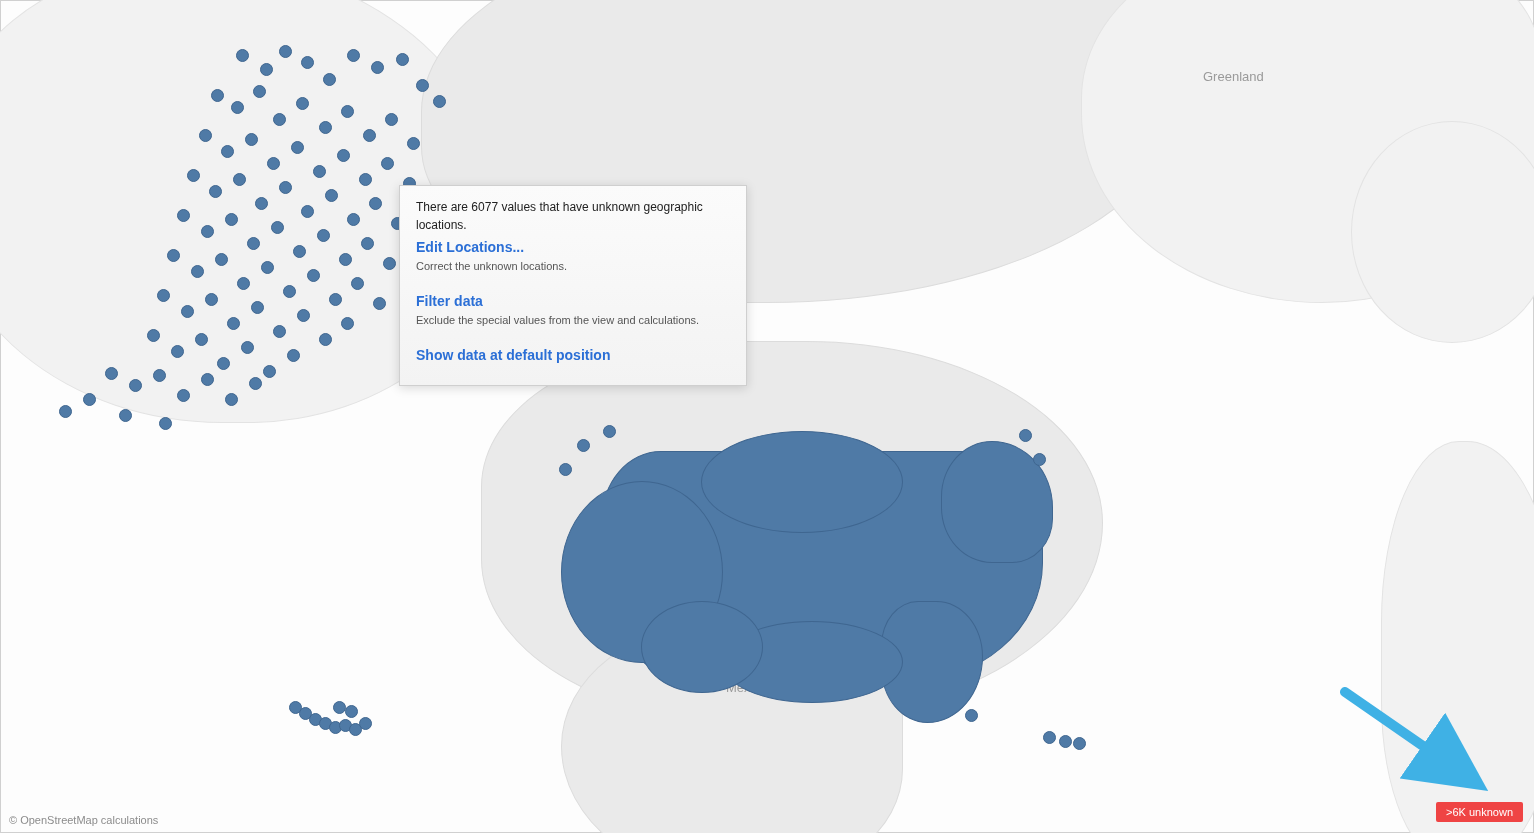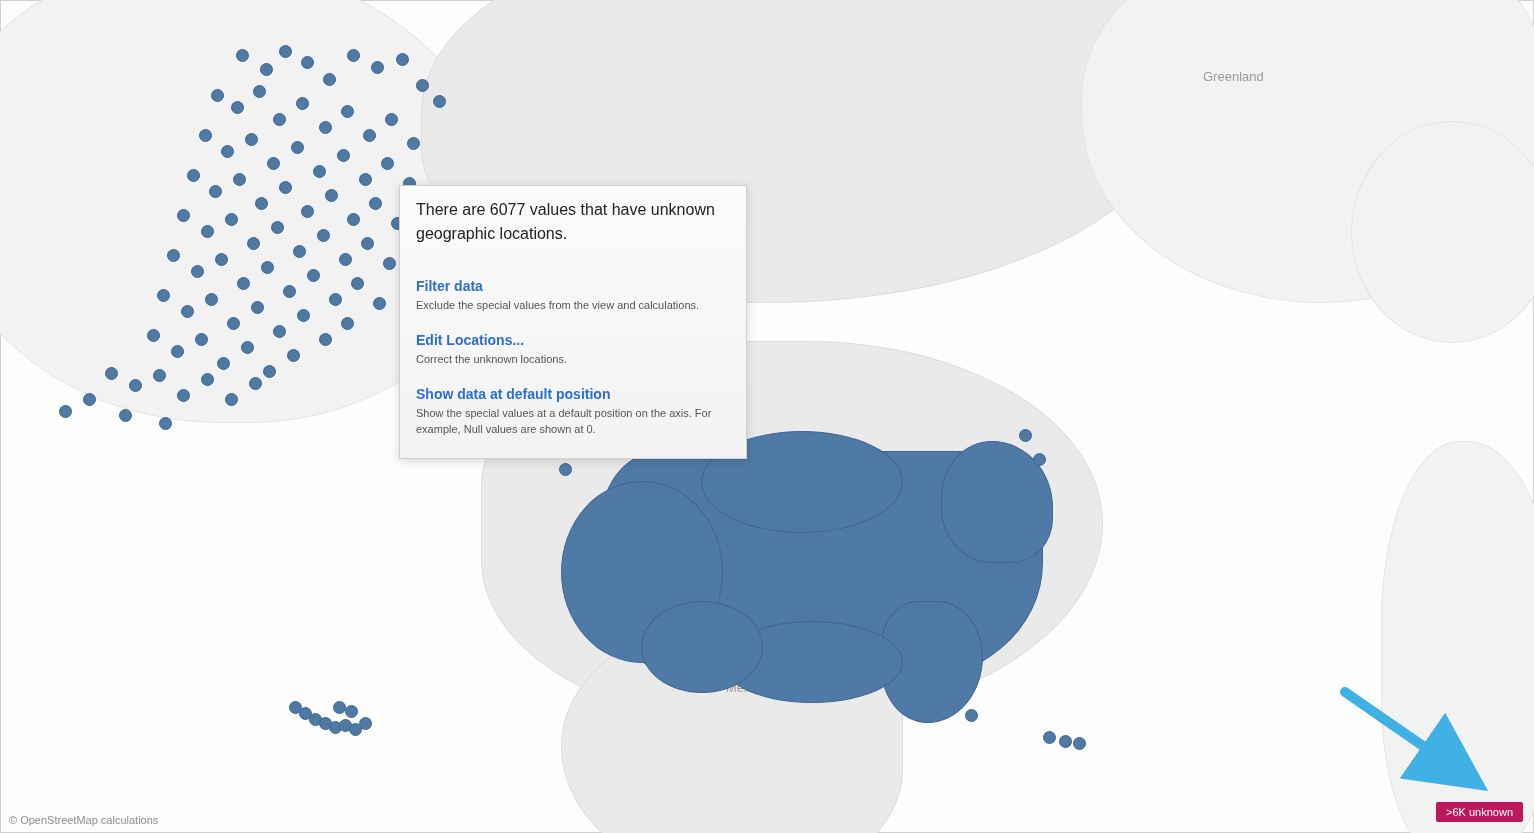--- a/index.html
+++ b/index.html
@@ -4,28 +4,28 @@
 <style>
   html,body{margin:0;padding:0;width:100%;height:100%;font-family:Arial,Helvetica,sans-serif;background:#fff;overflow:hidden}
   .viz-frame{position:absolute;inset:0;border:1px solid #d0d0d0;background:#fff}
   .map-canvas{position:absolute;inset:0;background:#fdfdfd}
   .landmass{position:absolute;background:#eaeaea;border:1px solid #dcdcdc;border-radius:40%}
   .land2{position:absolute;background:#f2f2f2;border:1px solid #e3e3e3;border-radius:50%}
   .map-label{position:absolute;font-size:13px;color:#9a9a9a;white-space:nowrap;pointer-events:none}
   .dot{position:absolute;width:11px;height:11px;border-radius:50%;background:#4f7aa6;border:1px solid #3f6690}
   .us-blob{position:absolute;background:#4f7aa6;border:1px solid #3f6690}
   .attrib{position:absolute;left:8px;bottom:6px;font-size:11px;color:#8c8c8c}
-  .unknown-pill{position:absolute;right:10px;bottom:10px;background:#be185d;color:#fff;font-size:11px;padding:4px 10px;border-radius:2px;cursor:pointer}
+  .unknown-pill{position:absolute;right:10px;bottom:10px;background:#ef4444;color:#fff;font-size:11px;padding:4px 10px;border-radius:2px;cursor:pointer}
   .arrow{position:absolute;pointer-events:none}
   .dialog{position:absolute;left:398px;top:184px;width:346px;background:linear-gradient(#fbfbfb,#f3f3f3);border:1px solid #cfcfcf;box-shadow:0 2px 10px rgba(0,0,0,.15);font-size:12px;color:#333}
   .dialog-header{position:relative;text-align:center;padding:8px 0 6px;font-size:14px;color:#333;border-bottom:1px solid #e5e5e5}
   .dialog-close{position:absolute;right:4px;top:4px;width:22px;height:16px;background:#bdbdbd;border:1px solid #a8a8a8;display:flex;align-items:center;justify-content:center;cursor:pointer}
   .dialog-close svg{width:8px;height:8px;stroke:#fff;stroke-width:2}
   .dialog-body{padding:12px 16px 18px}
-  .dialog-msg{font-size:16px;color:#222;line-height:1.5;margin-bottom:32px}
+  .dialog-msg{font-size:12px;color:#222;line-height:1.5;margin-bottom:5px}
   .opt{margin-bottom:18px}
   .opt:last-child{margin-bottom:2px}
   .opt-title{color:#2b6fd6;font-weight:bold;font-size:14px;cursor:pointer;margin-bottom:4px}
   .opt-desc{font-size:11px;color:#555;line-height:1.45}
 </style>
 </head>
 <body>
 
 <div class="viz-frame">
 
@@ -178,27 +178,26 @@
     </svg>
 
   </div>
 
   <div class="dialog">
     <div class="dialog-body">
       <div class="dialog-msg">
         <div>There are 6077 values that have unknown geographic locations.</div>
       </div>
       <div class="opt">
+        <div class="opt-title">Edit Locations...</div>
+        <div class="opt-desc">Correct the unknown locations.</div>
+      </div>
+      <div class="opt">
         <div class="opt-title">Filter data</div>
         <div class="opt-desc">Exclude the special values from the view and calculations.</div>
       </div>
       <div class="opt">
-        <div class="opt-title">Edit Locations...</div>
-        <div class="opt-desc">Correct the unknown locations.</div>
-      </div>
-      <div class="opt">
         <div class="opt-title">Show data at default position</div>
-        <div class="opt-desc">Show the special values at a default position on the axis. For example, Null values are shown at 0.</div>
       </div>
     </div>
   </div>
 
 </div>
 
 </body></html>

